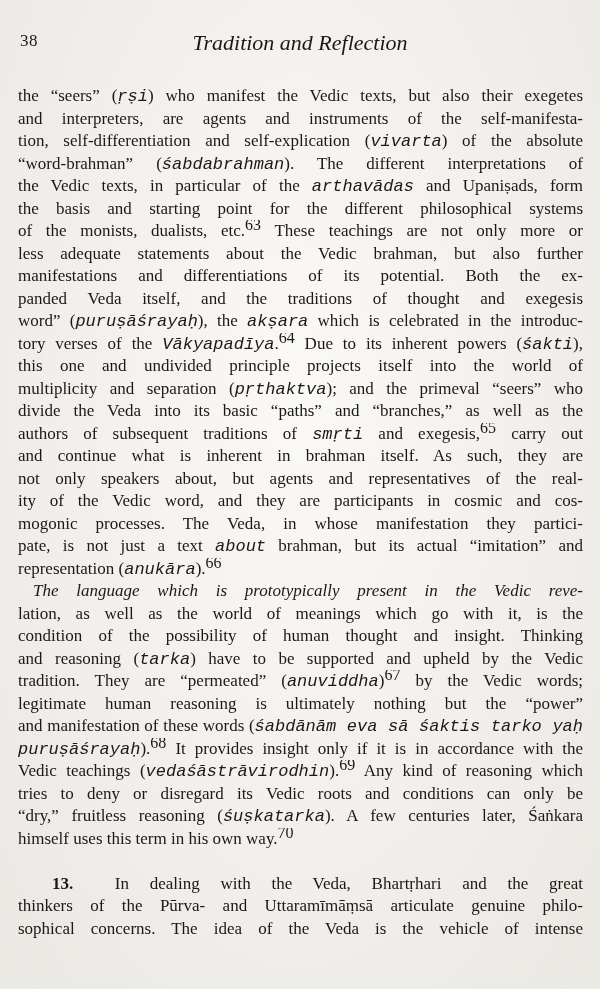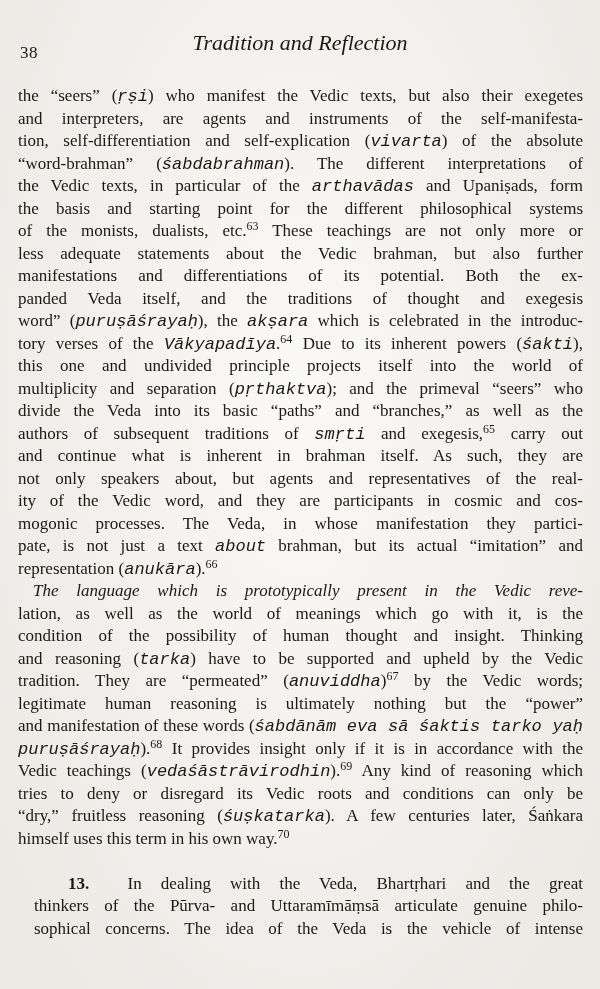--- a/index.html
+++ b/index.html
@@ -21,21 +21,21 @@
   .header-row {
     position: absolute;
     top: 30px;
     left: 18px;
     right: 18px;
     height: 22px;
   }
   .page-number {
     position: absolute;
     left: 2px;
-    top: 13px;
+    top: 1px;
     font-size: 17px;
     letter-spacing: 0.5px;
   }
   .running-header {
     text-align: center;
     font-style: italic;
     font-size: 22px;
   }
   .body-text {
     position: absolute;
@@ -48,26 +48,26 @@
     line-height: 22.5px;
     font-size: 17px;
     text-align: justify;
     text-align-last: justify;
     overflow: hidden;
   }
   .line.last {
     text-align-last: left;
   }
   .para.indented .line:first-child { text-indent: 15px; font-style: italic; }
-  .para.section { margin-top: 22.5px; margin-left: 16px; }
+  .para.section { margin-top: 22.5px; }
   .para.section .line:first-child { text-indent: 34px; }
   .it { font-style: italic; font-family: Liberation Mono, monospace; }
   .b  { font-weight: bold; }
   sup {
-    font-size: 12px;
+    font-size: 16px;
     line-height: 0;
     vertical-align: 6px;
   }
 </style>
 </head>
 <body>
 
 <div class="page">
   <div class="header-row">
     <span class="page-number">38</span>

